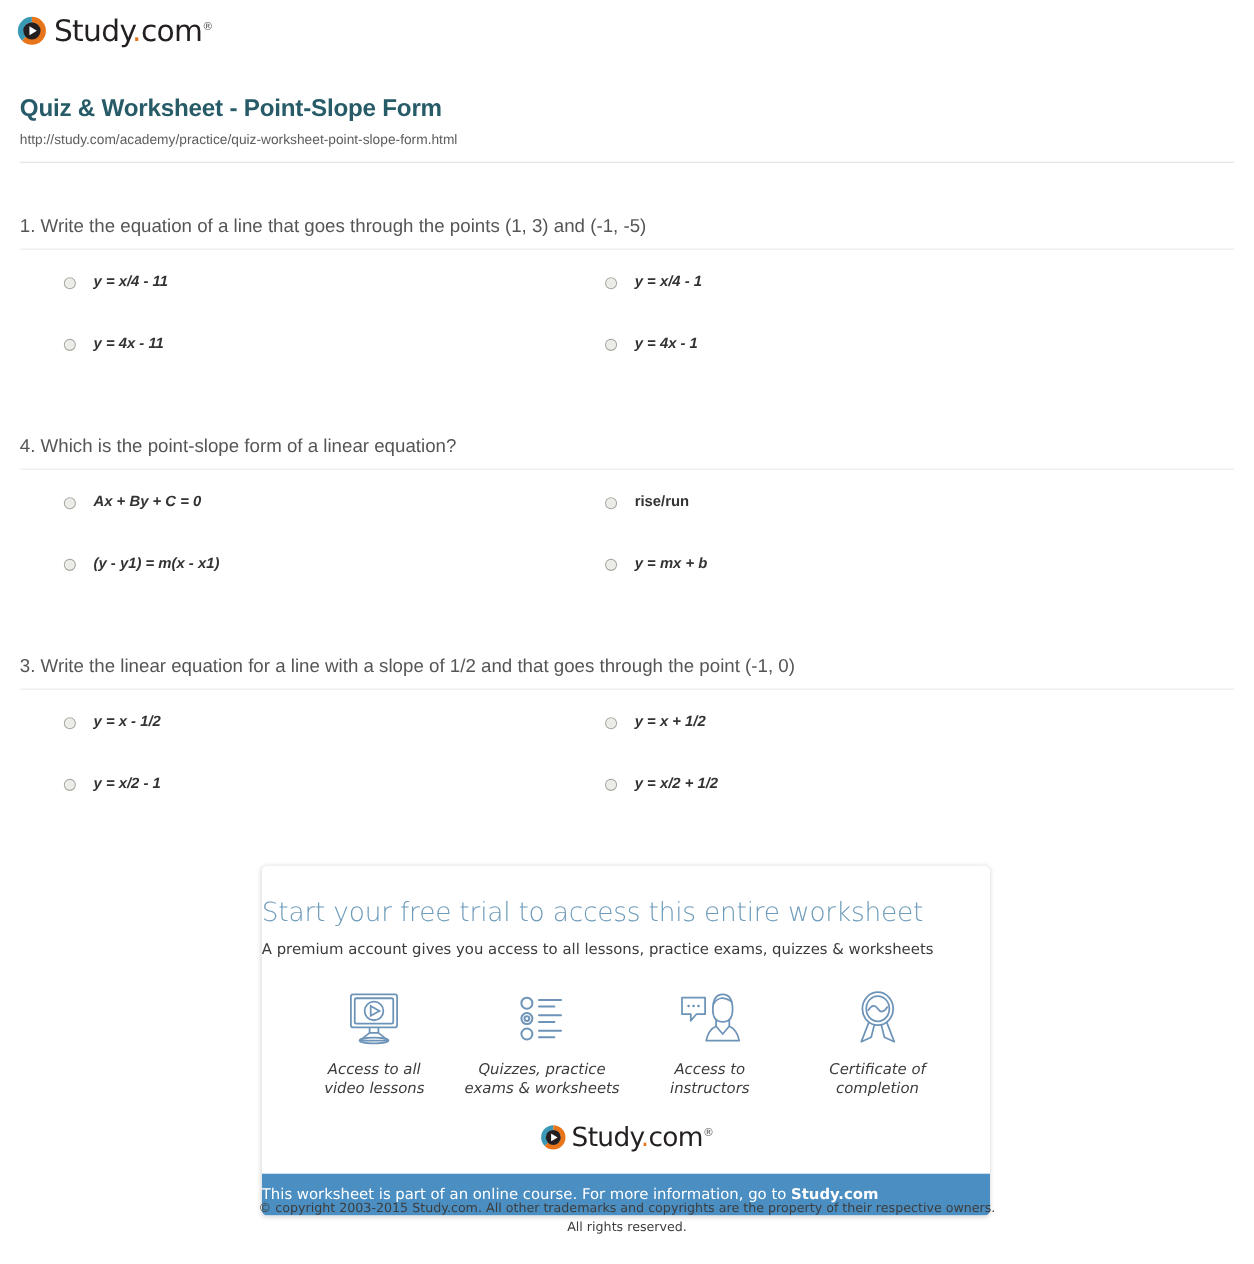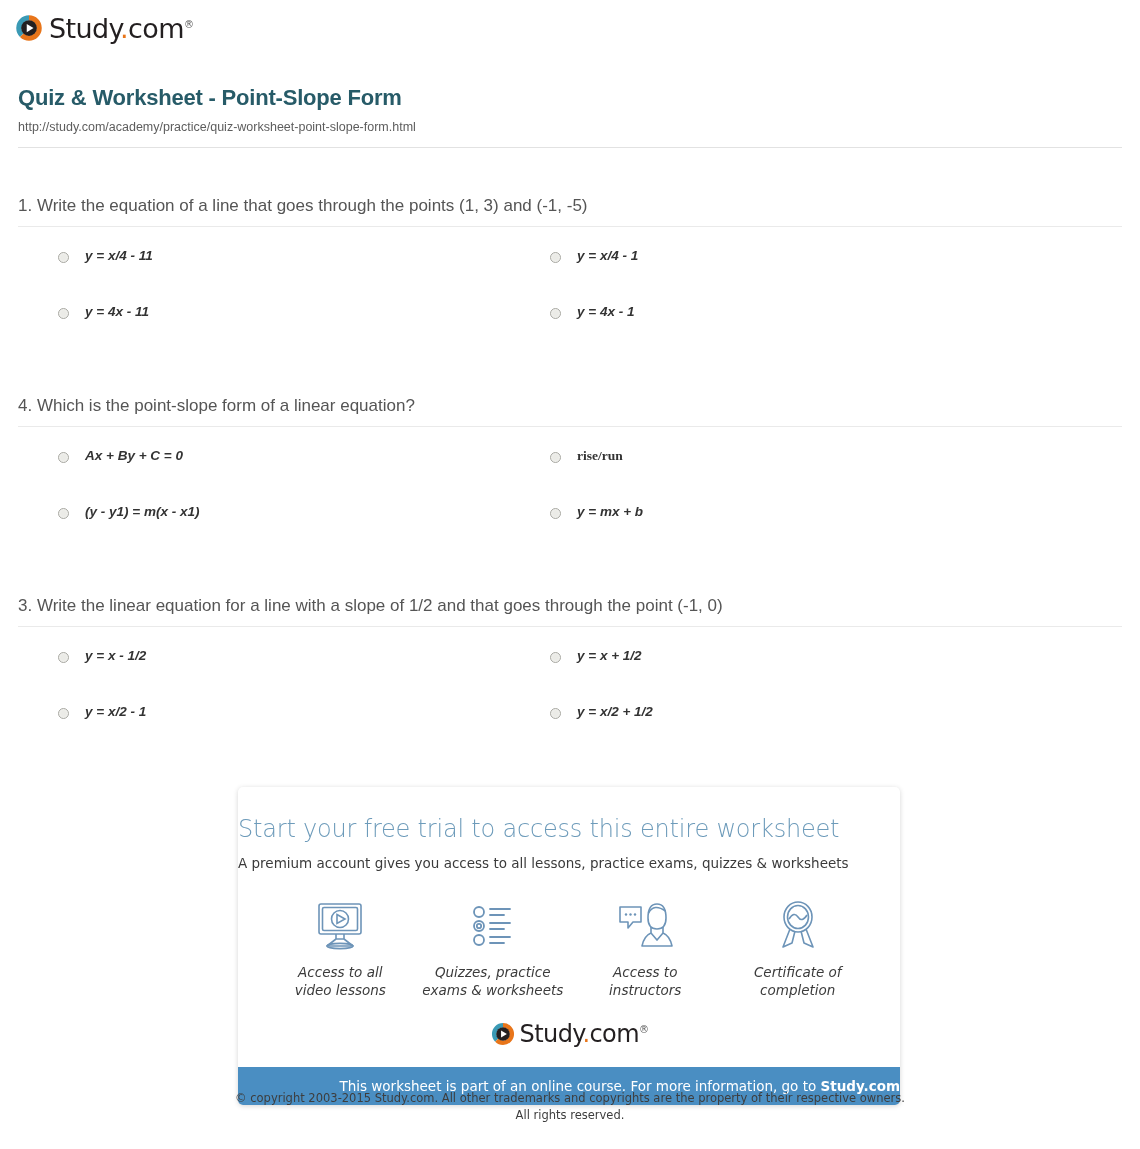--- a/index.html
+++ b/index.html
@@ -120,21 +120,21 @@
     opacity: 0.85;
   }
   .opt-label {
     margin-left: 16px;
     font-size: 13.5px;
     color: #333333;
     font-weight: bold;
     font-style: italic;
     line-height: 1.1;
   }
-  .opt-label.plain { font-style: normal; font-family: Liberation Serif, serif; }
+  .opt-label.plain { font-style: normal; }
 
   
   .promo-card {
     position: absolute;
     left: 238px;
     top: 787px;
     width: 662px;
     background: #ffffff;
     border-radius: 5px;
     box-shadow: 0 1px 5px rgba(0,0,0,0.17);
@@ -182,21 +182,21 @@
     display: flex;
     align-items: center;
     justify-content: center;
     padding: 22px 0 20px 0;
   }
   .card-logo .logo-mark { width: 26px; height: 26px; flex: 0 0 26px; }
   .card-logo .logo-word { font-size: 24px; margin-left: 4px; }
   .promo-banner {
     background: #4a8ec2;
     color: #ffffff;
-    text-align: right;
+    text-align: left;
     font-size: 13.5px;
     padding: 11px 0;
     font-family: "DejaVu Sans", sans-serif;
   }
   .promo-banner b { font-weight: bold; }
 
   .copyright {
     position: absolute;
     left: 0;
     top: 1090px;

